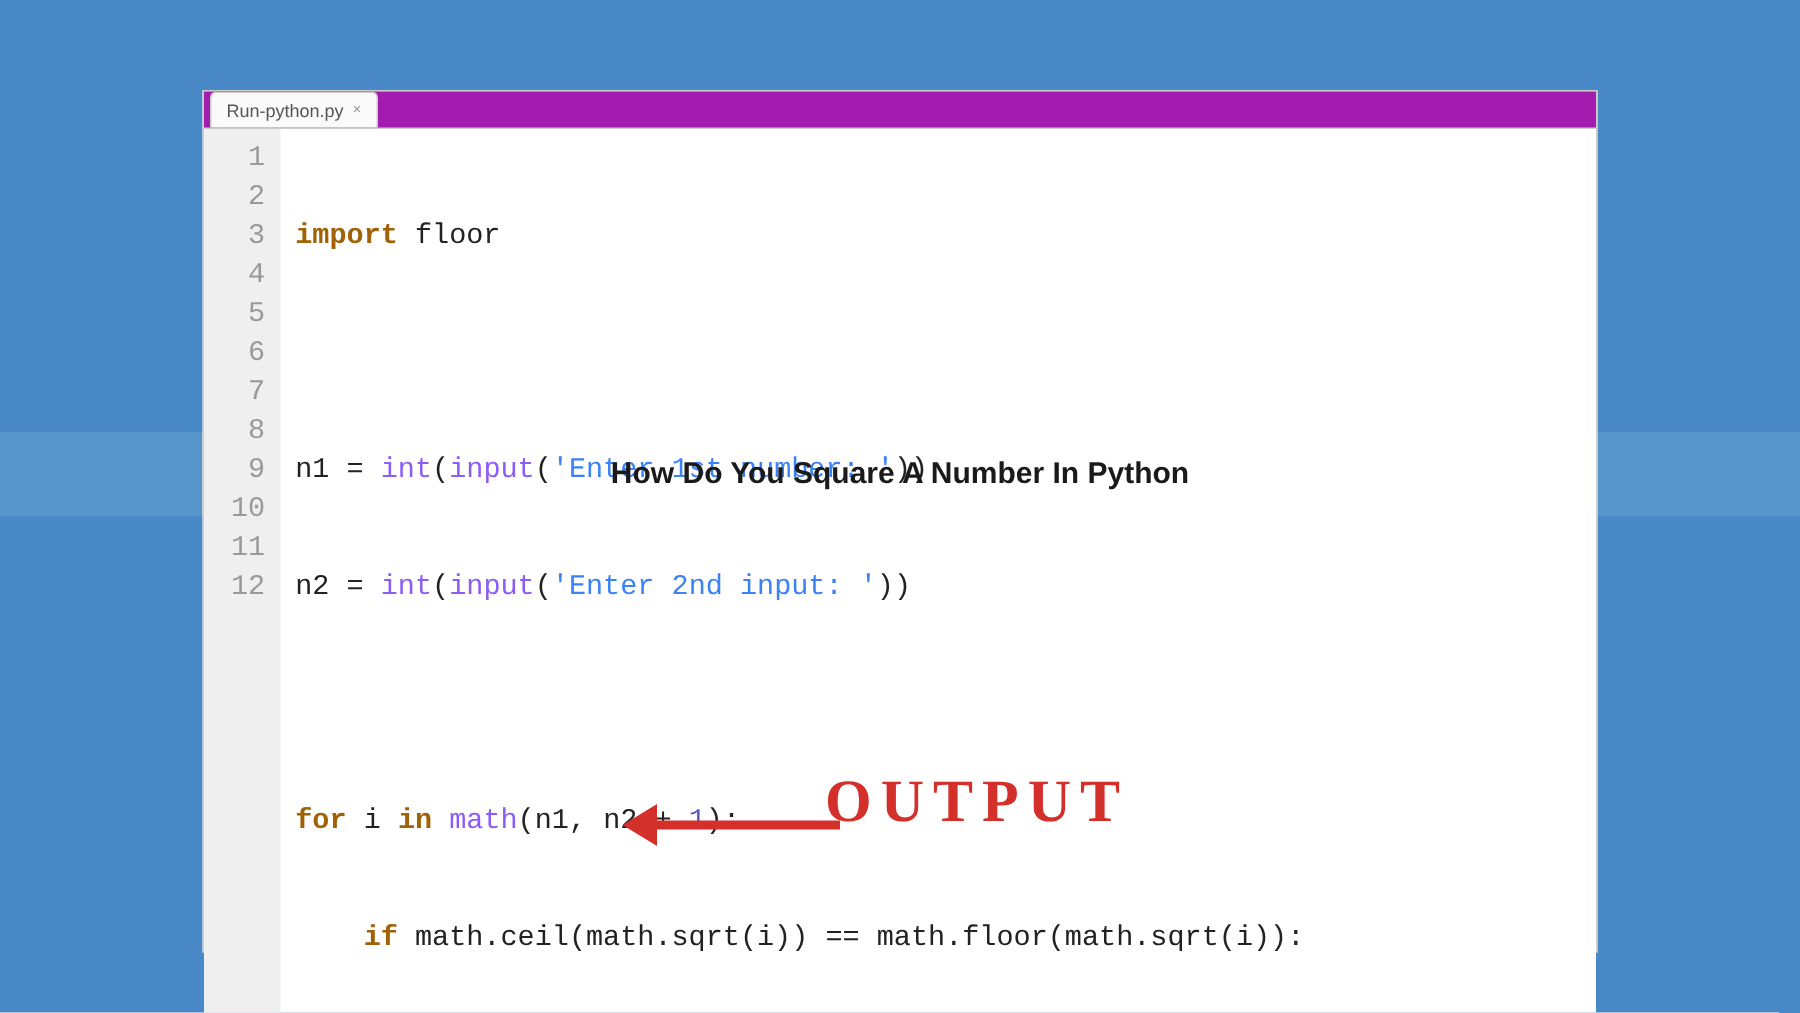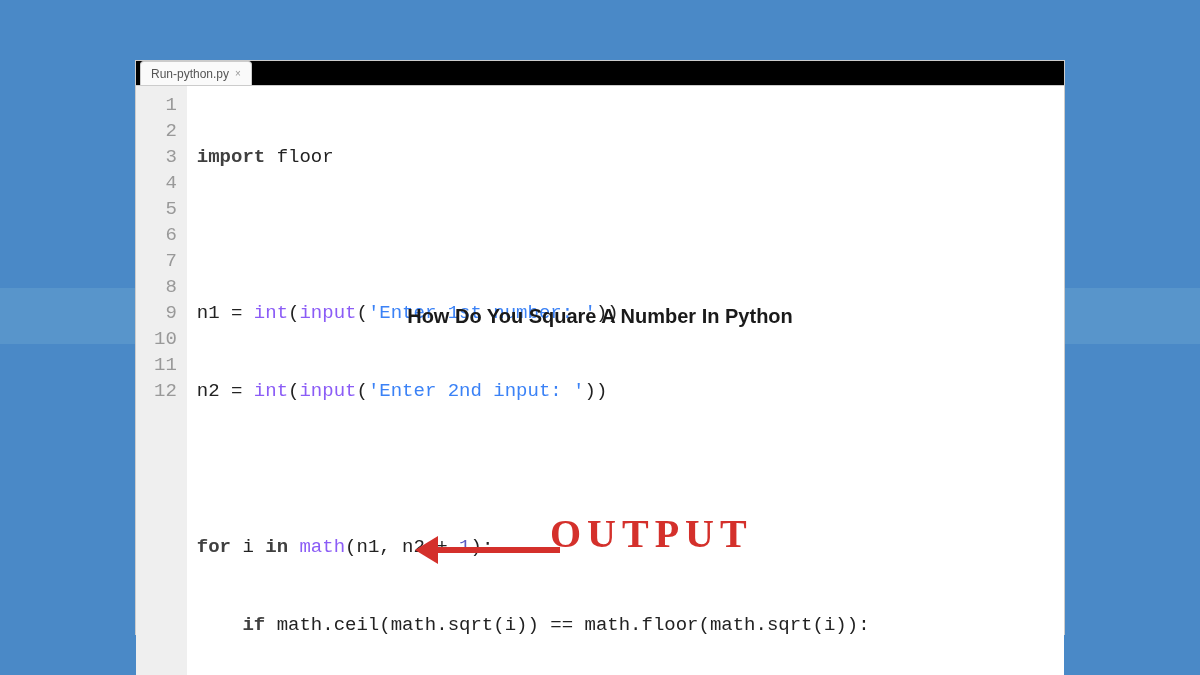--- a/index.html
+++ b/index.html
@@ -16,21 +16,21 @@
     left: 135px;
     top: 60px;
     width: 930px;
     height: 575px;
     background: #fafafa;
     border: 1px solid #ccc;
     display: flex;
     flex-direction: column;
   }
   .tab-bar {
-    background: #000000;
+    background: #a21caf;
     border-bottom: 1px solid #ccc;
     height: 28px;
     display: flex;
     align-items: flex-end;
   }
   .tab {
     background: #fafafa;
     border: 1px solid #ccc;
     border-bottom: none;
     border-radius: 4px 4px 0 0;
@@ -61,21 +61,21 @@
     user-select: none;
     font-size: 19px;
   }
   .gutter div { height: 26px; }
   .code {
     padding: 6px 10px;
     white-space: pre;
     color: #222;
   }
   .code div { height: 26px; }
-  .kw { color: #404040; font-weight: bold; }
+  .kw { color: #a16207; font-weight: bold; }
   .fn { color: #8b5cf6; }
   .str { color: #3b82f6; }
   .num { color: #5a5ac0; }
   .banner {
     position: absolute;
     left: 0;
     top: 288px;
     width: 1200px;
     height: 56px;
     display: flex;

